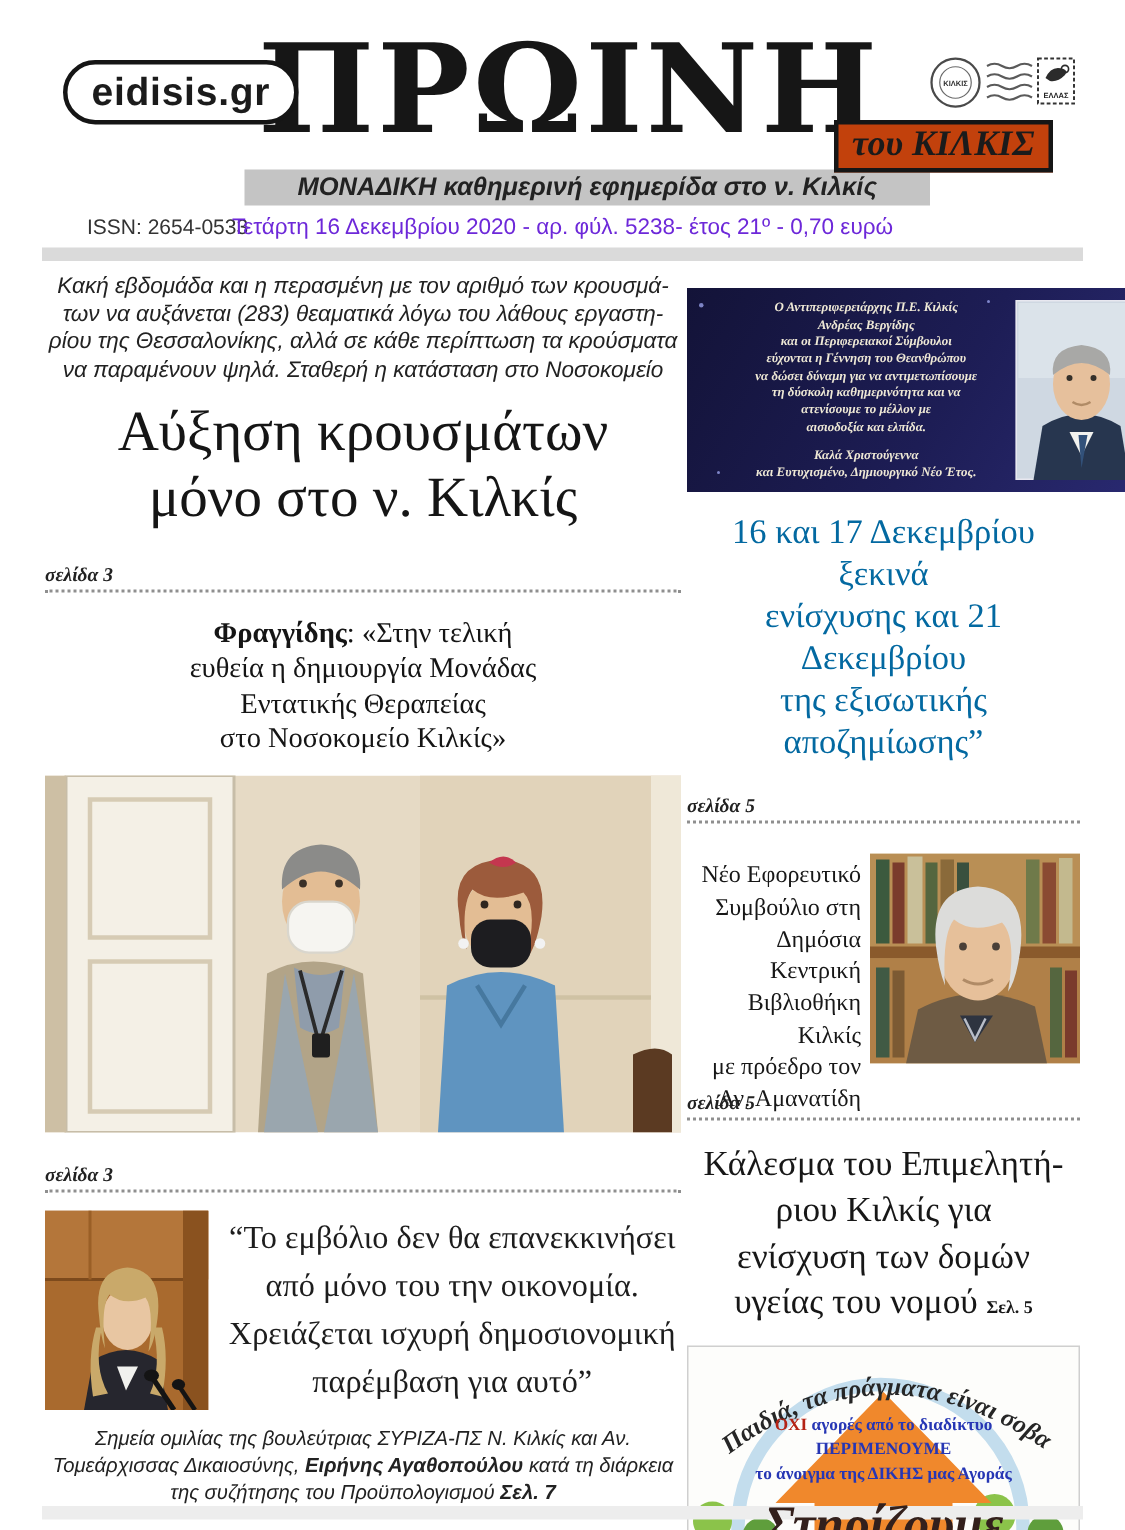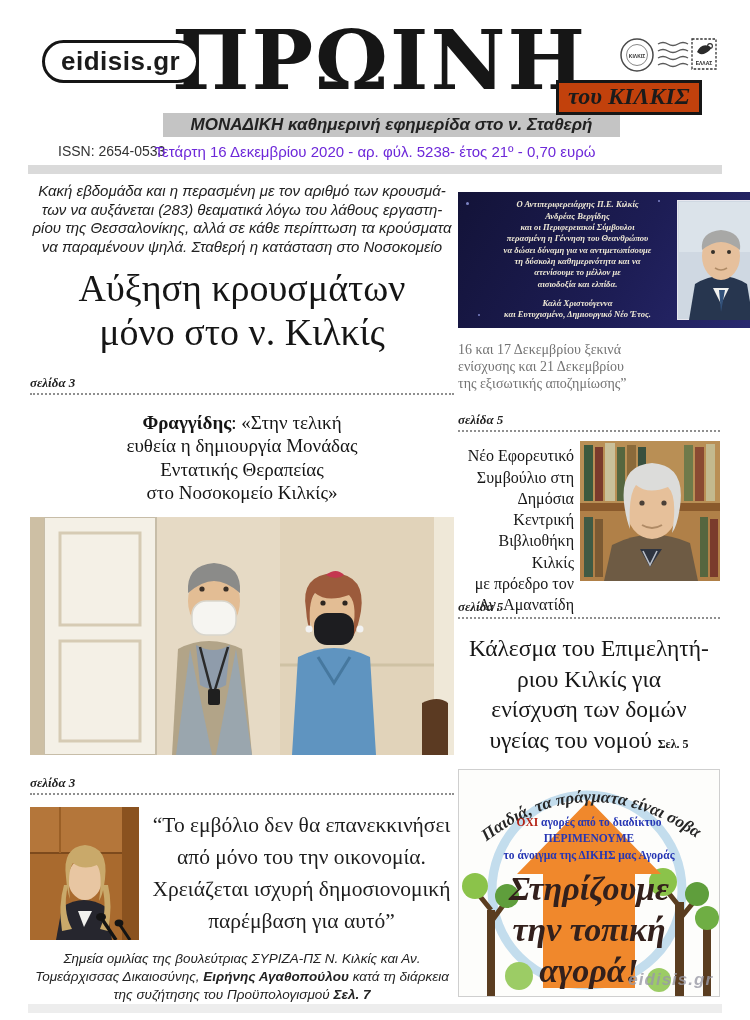--- a/index.html
+++ b/index.html
@@ -46,23 +46,23 @@
 
   
   .greet-ad { width:312px; height:136px; background:linear-gradient(120deg,#131338 0%,#1d1d55 55%,#2a2a72 100%);
               display:flex; align-items:center; padding:6px 5px 6px 24px; position:relative; overflow:hidden;}
   .greet-ad .sparkle { position:absolute; border-radius:50%; background:#aab4ff; opacity:.7; }
   .greet-text { flex:1; color:#efe9d6; font-family:"Liberation Serif",serif; font-weight:bold;
                 font-style:italic; font-size:8.6px; line-height:1.32; text-align:center; z-index:1;}
   .greet-text .gap { height:8px; }
   .greet-photo { flex:0 0 88px; margin-left:4px; line-height:0; z-index:1; }
 
-  .story2 { margin-top:13px; font-family:"Liberation Serif",serif; font-size:14px; line-height:1.22;
-            text-align:left; color:#737373; }
-  .story3 { margin-top:9px; display:flex; }
+  .story2 { margin-top:13px; font-family:"Liberation Serif",serif; font-size:23px; line-height:1.22;
+            text-align:center; color:#0369a1; }
+  .story3 { margin-top:20px; display:flex; }
   .story3-text { flex:1; font-family:"Liberation Serif",serif; font-size:16px; line-height:1.33;
                  text-align:right; padding:4px 6px 0 0; color:#171717; }
   .story3-photo { flex:0 0 140px; line-height:0; }
   .story4 { margin-top:14px; font-family:"Liberation Serif",serif; font-size:23.5px; line-height:1.3;
             text-align:center; color:#171717; }
   .story4 .inline-page { font-size:12px; font-weight:bold; }
 
   .support-ad { margin-top:13px; width:262px; height:228px; border:1px solid #cfcfcf; position:relative;
                 background:#fdfdfb; overflow:hidden; }
   .support-ad svg { position:absolute; left:0; top:0; }
@@ -102,21 +102,21 @@
       <g>
         <rect x="74" y="3" width="24" height="30" fill="#fff" stroke="#333" stroke-width="1.3" stroke-dasharray="2.5 1.6"></rect>
         <path d="M79 16 q4 -9 12 -6 q3 1 1 4 q-5 5 -10 4 z" fill="#2b2b2b"></path>
         <circle cx="92" cy="10" r="2.4" fill="none" stroke="#2b2b2b" stroke-width="1.1"></circle>
         <text x="86" y="29" text-anchor="middle" font-size="5" font-weight="bold" fill="#222" font-family="Liberation Sans, sans-serif">ΕΛΛΑΣ</text>
       </g>
     </svg>
   </div>
 
   <div class="edition-box">του ΚΙΛΚΙΣ</div>
-  <div class="tagline">ΜΟΝΑΔΙΚΗ καθημερινή εφημερίδα στο ν. Σταθερή</div>
+  <div class="tagline">ΜΟΝΑΔΙΚΗ καθημερινή εφημερίδα στο ν. Κιλκίς</div>
   <div class="issn">ISSN: 2654-0533</div>
   <div class="dateline">Τετάρτη 16  Δεκεμβρίου 2020 - αρ. φύλ. 5238- έτος 21º -  0,70 ευρώ</div>
   <div class="divider"></div>
 
   <div class="col-left">
 
     <div class="intro">
         <div>Κακή εβδομάδα και η περασμένη με τον αριθμό των κρουσμά-</div>
         <div>των να αυξάνεται (283) θεαματικά λόγω του λάθους εργαστη-</div>
         <div>ρίου της Θεσσαλονίκης, αλλά σε κάθε περίπτωση  τα κρούσματα</div>
@@ -230,21 +230,21 @@
       <span class="sparkle" style="left:8px;top:10px;width:3px;height:3px;"></span>
       <span class="sparkle" style="left:240px;top:18px;width:4px;height:4px;"></span>
       <span class="sparkle" style="left:225px;top:120px;width:3px;height:3px;"></span>
       <span class="sparkle" style="left:200px;top:8px;width:2px;height:2px;"></span>
       <span class="sparkle" style="left:20px;top:122px;width:2px;height:2px;"></span>
       <div class="greet-text">
         <div>
             <div>Ο Αντιπεριφερειάρχης Π.Ε. Κιλκίς</div>
             <div>Ανδρέας Βεργίδης</div>
             <div>και οι Περιφερειακοί Σύμβουλοι</div>
-            <div>περασμένη η Γέννηση του Θεανθρώπου</div>
+            <div>εύχονται η Γέννηση του Θεανθρώπου</div>
             <div>να δώσει δύναμη για να αντιμετωπίσουμε</div>
             <div>τη δύσκολη καθημερινότητα και να</div>
             <div>ατενίσουμε το μέλλον με</div>
             <div>αισιοδοξία και ελπίδα.</div>
           </div>
         <div class="gap"></div>
         <div>
             <div>Καλά Χριστούγεννα</div>
             <div>και Ευτυχισμένο, Δημιουργικό Νέο Έτος.</div>
           </div>

